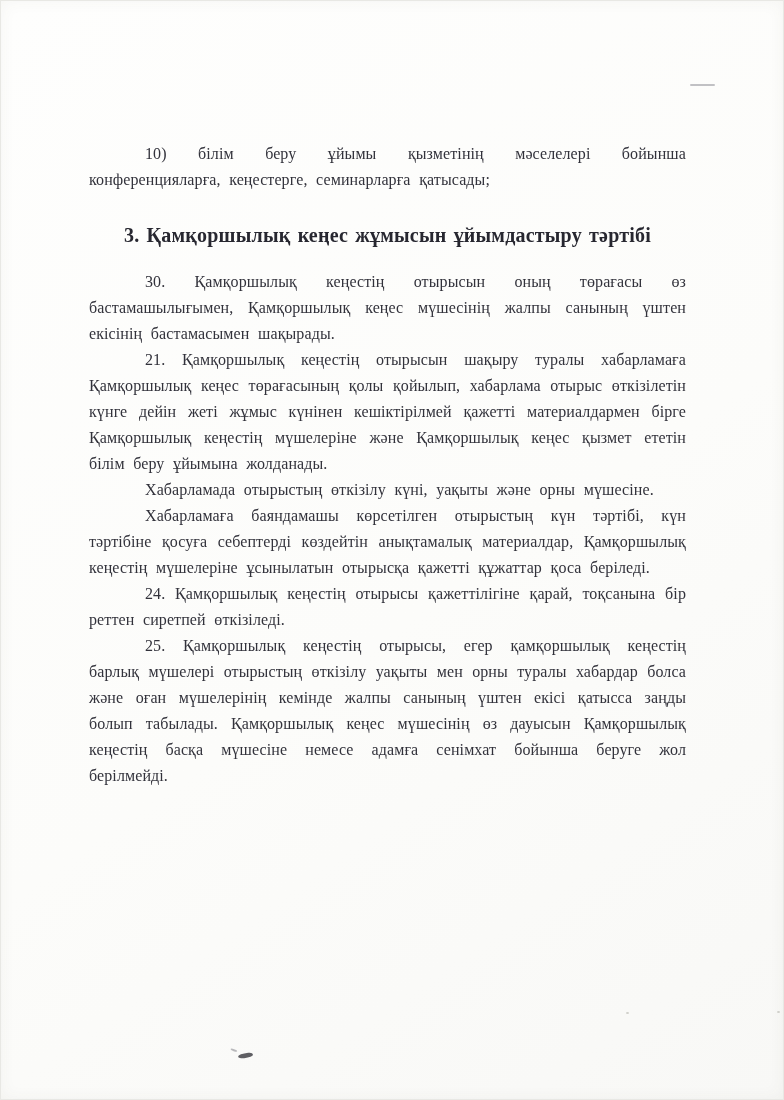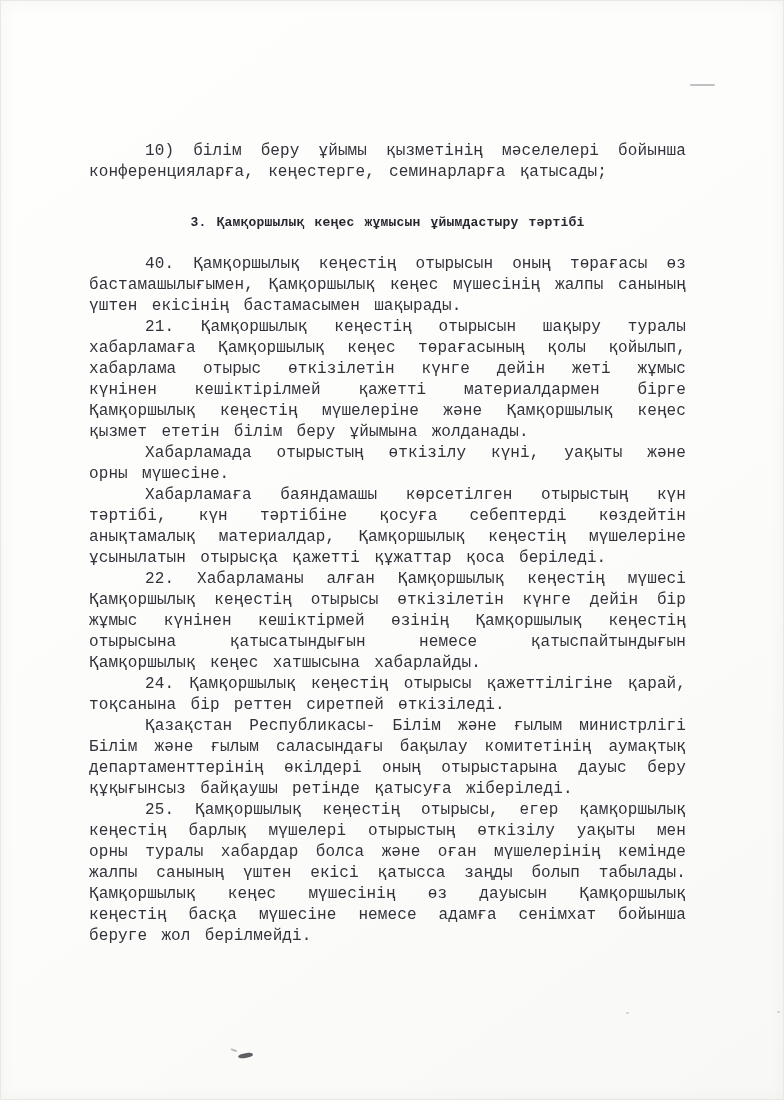--- a/index.html
+++ b/index.html
@@ -15,30 +15,29 @@
     background: linear-gradient(145deg, #fefefd 0%, #fcfcfa 55%, #f8f8f6 100%);
     border: 1px solid #e8e8e4;
     box-shadow: inset 0 0 16px rgba(70, 70, 60, 0.05);
     overflow: hidden;
   }
   .content {
     position: absolute;
     left: 88px; top: 140px; width: 597px;
     color: #32323b;
     font-size: 16px;
-    line-height: 21px;
+    line-height: 26px;
     text-align: justify;
     letter-spacing: 0.1px;
     word-spacing: 4.5px;
-    font-family: Liberation Mono, monospace;
   }
   .para { text-indent: 56px; }
   .para.gap-after { margin-bottom: 10px; }
   .heading {
-    font-size: 13px;
+    font-size: 20px;
     font-weight: bold;
     text-align: center;
     text-indent: 0;
     color: #272730;
     margin: 29px 0 21px 0;
     letter-spacing: 0.2px;
     word-spacing: 2px;
   }
   
   .dash-mark {
@@ -73,34 +72,32 @@
   <div class="dash-mark"></div>
 
   <div class="content">
 
     <p class="para gap-after">10) білім беру ұйымы қызметінің мәселелері бойынша конференцияларға, кеңестерге, семинарларға қатысады;</p>
 
 
 
     <h3 class="heading">3. Қамқоршылық кеңес жұмысын ұйымдастыру тәртібі</h3>
 
-    <p class="para">40. Қамқоршылық кеңестің отырысын оның төрағасы өз бастамашылығымен, Қамқоршылық кеңес мүшесінің жалпы санының үштен екісінің бастамасымен шақырады.</p>
+    <p class="para">30. Қамқоршылық кеңестің отырысын оның төрағасы өз бастамашылығымен, Қамқоршылық кеңес мүшесінің жалпы санының үштен екісінің бастамасымен шақырады.</p>
 
     <p class="para">21. Қамқоршылық кеңестің отырысын шақыру туралы хабарламаға Қамқоршылық кеңес төрағасының қолы қойылып, хабарлама отырыс өткізілетін күнге дейін жеті жұмыс күнінен кешіктірілмей қажетті материалдармен бірге Қамқоршылық кеңестің мүшелеріне және Қамқоршылық кеңес қызмет ететін білім беру ұйымына жолданады.</p>
 
     <p class="para">Хабарламада отырыстың өткізілу күні, уақыты және орны мүшесіне.</p>
 
     <p class="para">Хабарламаға баяндамашы көрсетілген отырыстың күн тәртібі, күн тәртібіне қосуға себептерді көздейтін анықтамалық материалдар, Қамқоршылық кеңестің мүшелеріне ұсынылатын отырысқа қажетті құжаттар қоса беріледі.</p>
 
-    <p class="para">22. Хабарламаны алған Қамқоршылық кеңестің мүшесі Қамқоршылық кеңестің отырысы өткізілетін күнге дейін бір жұмыс күнінен кешіктірмей өзінің Қамқоршылық кеңестің отырысына қатысатындығын немесе қатыспайтындығын Қамқоршылық кеңес хатшысына хабарлайды.</p>
 
 
     <p class="para">24. Қамқоршылық кеңестің отырысы қажеттілігіне қарай, тоқсанына бір реттен сиретпей өткізіледі.</p>
 
-    <p class="para">Қазақстан Республикасы- Білім және ғылым министрлігі Білім және ғылым саласындағы бақылау комитетінің аумақтық департаменттерінің өкілдері оның отырыстарына дауыс беру құқығынсыз байқаушы ретінде қатысуға жіберіледі.</p>
 
     <p class="para">25. Қамқоршылық кеңестің отырысы, егер қамқоршылық кеңестің барлық мүшелері отырыстың өткізілу уақыты мен орны туралы хабардар болса және оған мүшелерінің кемінде жалпы санының үштен екісі қатысса заңды болып табылады. Қамқоршылық кеңес мүшесінің өз дауысын Қамқоршылық кеңестің басқа мүшесіне немесе адамға сенімхат бойынша беруге жол берілмейді.</p>
 
   </div>
 
   <div class="smudge"></div>
   <div class="speck speck-1"></div>
   <div class="speck speck-2"></div>
 
 </div>

